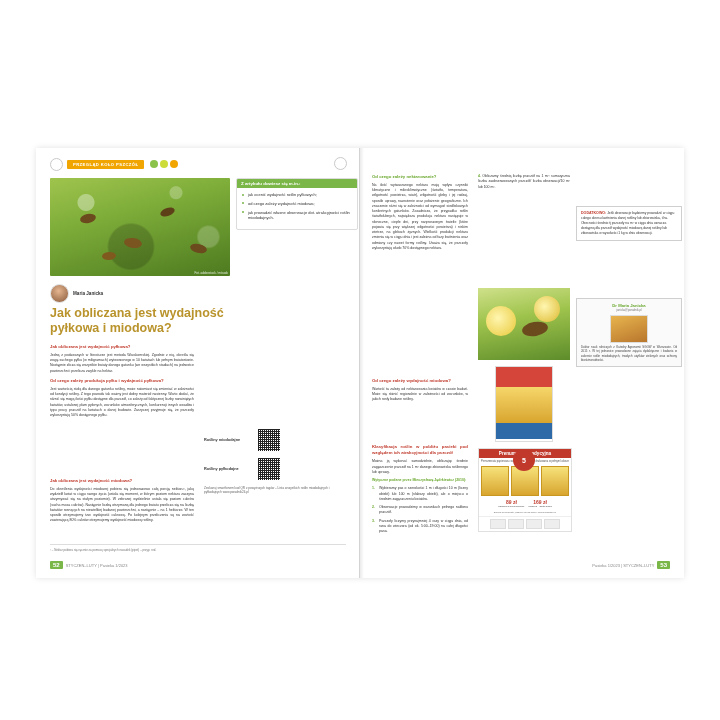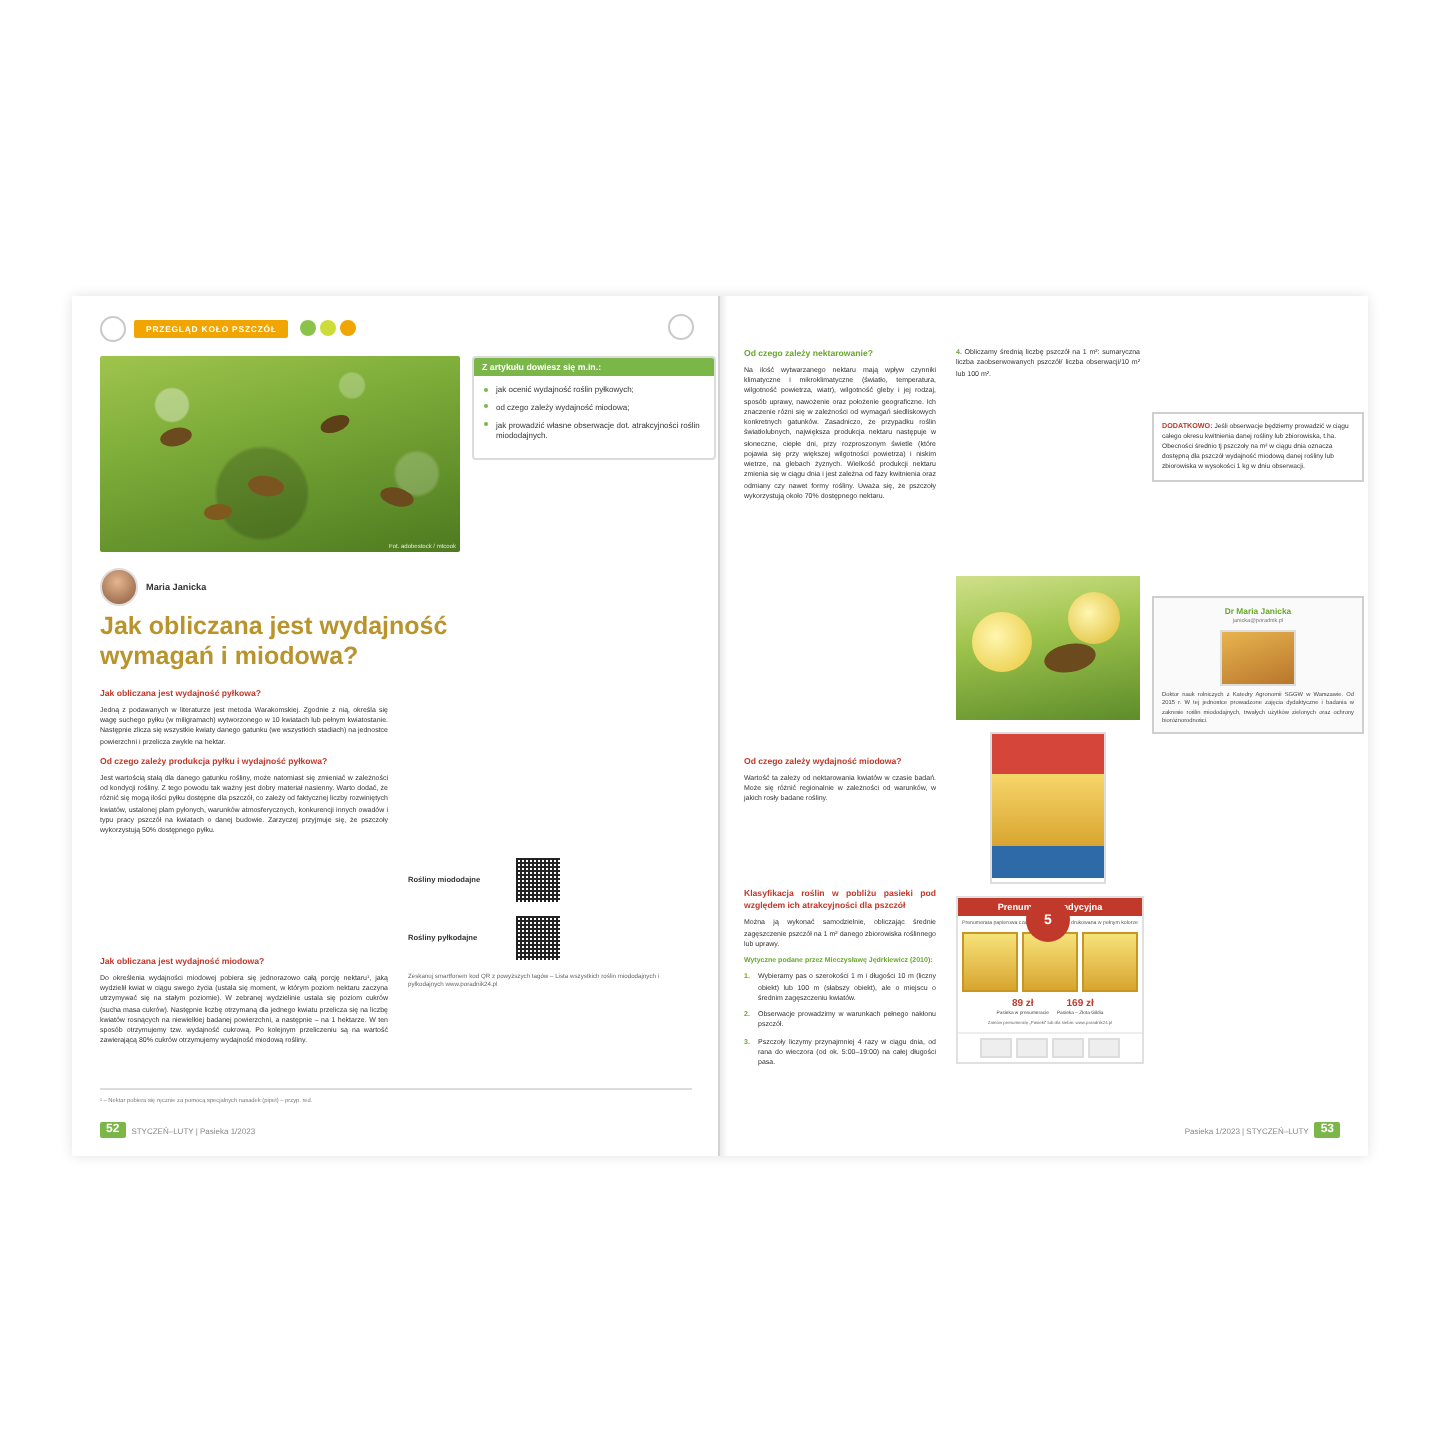--- a/index.html
+++ b/index.html
@@ -263,21 +263,21 @@
         <li>od czego zależy wydajność miodowa;</li>
         <li>jak prowadzić własne obserwacje dot. atrakcyjności roślin miododajnych.</li>
       </ul>
     </div>
 
     <div class="author">
       <div class="author-photo"></div>
       <div class="author-name">Maria Janicka</div>
     </div>
 
-    <div class="headline">Jak obliczana jest wydajność wymagań i miodowa?</div>
+    <div class="headline">Jak obliczana jest wydajność pyłkowa i miodowa?</div>
 
     <div class="col lc1">
       <span class="sub">Jak obliczana jest wydajność pyłkowa?</span>
       <p class="p">Jedną z podawanych w literaturze jest metoda Warakomskiej. Zgodnie z nią, określa się wagę suchego pyłku (w miligramach) wytworzonego w 10 kwiatach lub pełnym kwiatostanie. Następnie zlicza się wszystkie kwiaty danego gatunku (we wszystkich stadiach) na jednostce powierzchni i przelicza zwykle na hektar.</p>
       <span class="sub" style="margin-top:4px;">Od czego zależy produkcja pyłku i wydajność pyłkowa?</span>
       <p class="p">Jest wartością stałą dla danego gatunku rośliny, może natomiast się zmieniać w zależności od kondycji rośliny. Z tego powodu tak ważny jest dobry materiał nasienny. Warto dodać, że różnić się mogą ilości pyłku dostępne dla pszczół, co zależy od faktycznej liczby rozwiniętych kwiatów, ustalonej plam pyłonych, warunków atmosferycznych, konkurencji innych owadów i typu pracy pszczół na kwiatach o danej budowie. Zarzyczej przyjmuje się, że pszczoły wykorzystują 50% dostępnego pyłku.</p>
     </div>
 
     <div class="col lc2">
       <span class="sub">Jak obliczana jest wydajność miodowa?</span>

